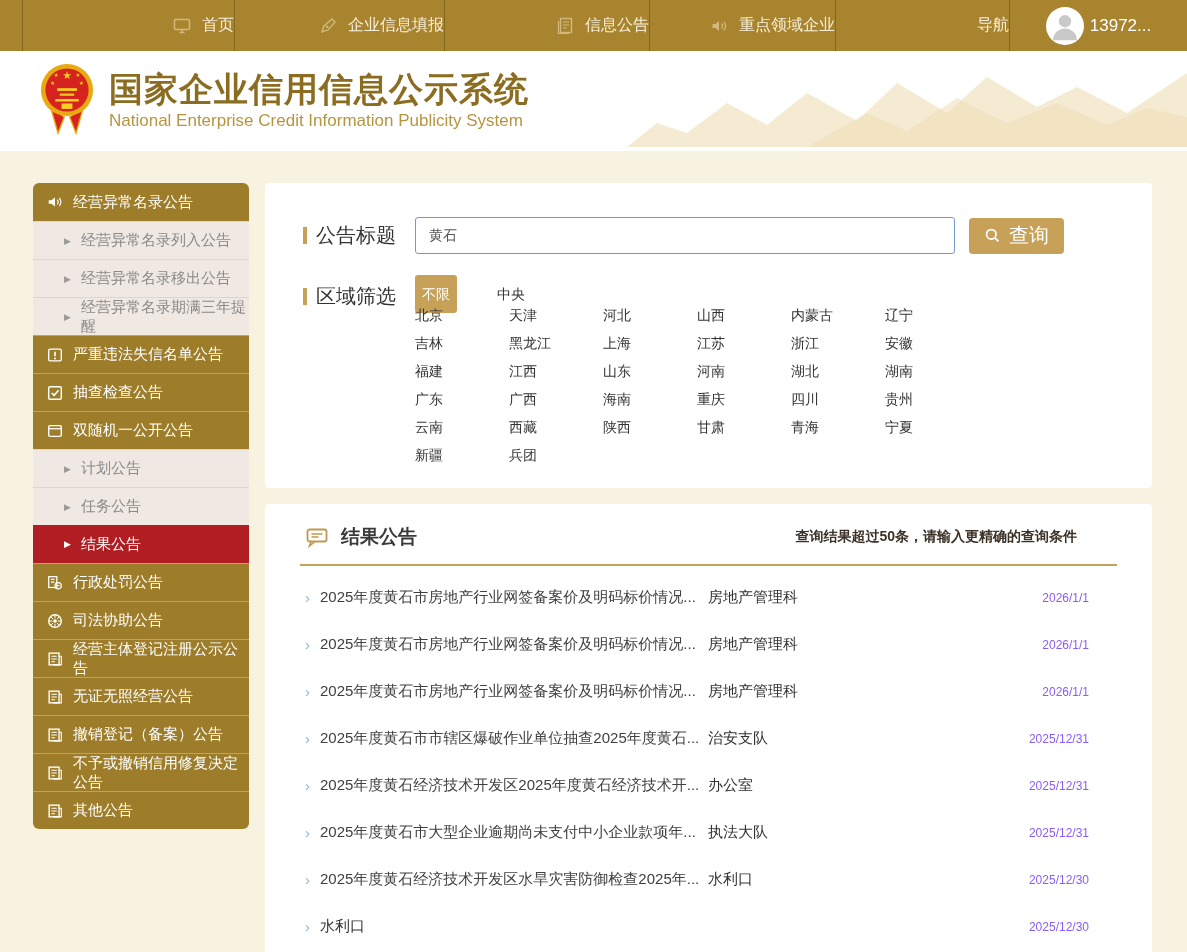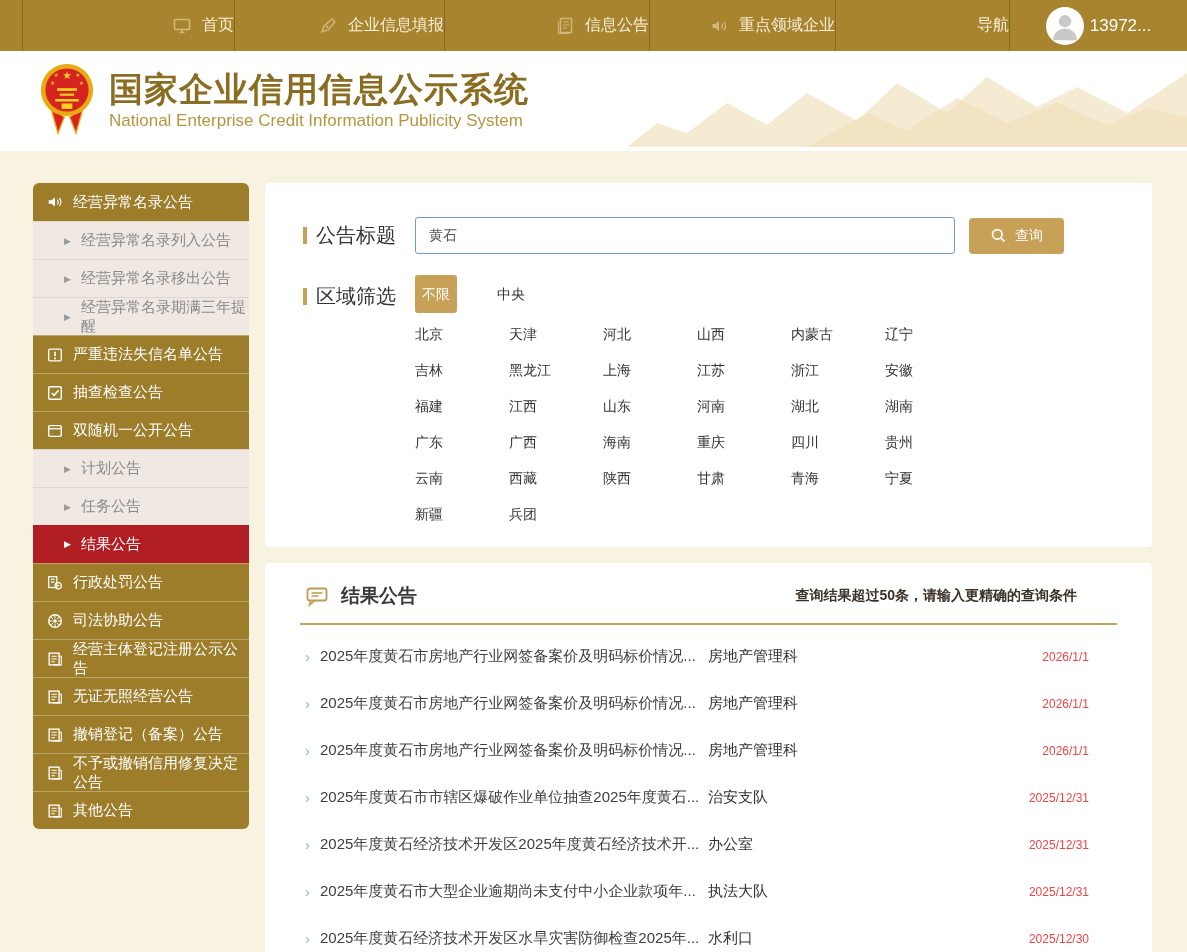--- a/index.html
+++ b/index.html
@@ -44,43 +44,43 @@
   .sb-ico svg { width:18px; height:18px; display:block; }
   
   .main { flex:1; display:flex; flex-direction:column; gap:16px; }
   .panel { background:#fff; border-radius:4px; }
   .search-panel { padding:34px 35px 24px 38px; }
   .form-row { display:flex; align-items:center; }
   .flabel { display:flex; align-items:center; gap:9px; width:112px; font-size:20px; color:#333; flex-shrink:0; }
   .gold-bar { width:4px; height:17px; background:#c8a158; }
   .search-input { width:540px; height:37px; border:1px solid #6f9bd1; border-radius:3px; padding:0 13px; font-size:14px; color:#555; outline:none; font-family:"Liberation Sans",sans-serif; }
   .search-btn { margin-left:14px; width:95px; height:36px; background:#c8a158; border:none; border-radius:4px; color:#fff;
-    font-size:14px; display:flex; align-items:center; justify-content:center; gap:8px; cursor:pointer; font-family:"Liberation Sans",sans-serif; }
+    font-size:20px; display:flex; align-items:center; justify-content:center; gap:8px; cursor:pointer; font-family:"Liberation Sans",sans-serif; }
   .search-btn svg { width:17px; height:17px; }
   .region-row { margin-top:29px; align-items:flex-start; }
   .chips { display:flex; align-items:center; height:22px; }
   .chip { font-size:14px; color:#333; cursor:pointer; line-height:22px; }
   .chip.selected { background:#c8a158; color:#fff; padding:8px 7px; border-radius:3px; }
   .chip + .chip { margin-left:40px; }
-  .region-grid { display:grid; grid-template-columns:repeat(6,94px); row-gap:18px; margin-top:20px; }
+  .region-grid { display:grid; grid-template-columns:repeat(6,94px); row-gap:10px; margin-top:1px; }
   .region { font-size:14px; color:#333; cursor:pointer; line-height:18px; }
   
   .results-panel { padding:20px 35px; min-height:440px; }
   .results-head { display:flex; align-items:center; }
   .results-title { display:flex; align-items:center; gap:13px; font-size:19px; font-weight:bold; color:#3a3a3a; margin-left:6px; }
   .results-title .cico { color:#bf9a50; display:flex; }
   .results-title .cico svg { width:22px; height:21px; display:block; }
   .results-note { margin-left:auto; margin-right:40px; font-size:14px; font-weight:bold; color:#3b3126; }
   .gold-line { height:2px; background:#c8a158; margin-top:14px; }
   .result-rows { margin-top:8px; }
   .result-row { display:flex; align-items:center; height:47px; padding-left:5px; cursor:pointer; }
   .r-arrow { color:#8ab4d8; font-size:15px; width:15px; flex-shrink:0; }
   .r-title { width:388px; font-size:15px; color:#404040; white-space:nowrap; overflow:hidden; flex-shrink:0; }
   .r-dept { font-size:15px; color:#333; flex:1; }
-  .r-date { font-size:12px; color:#ef4444; margin-right:28px; }
+  .r-date { font-size:12px; color:#8b5cf6; margin-right:28px; }
 </style>
 </head>
 <body>
 
 <div class="topnav">
   <div class="nav-spacer"></div>
 
   <div class="nav-item w0">
     <span class="nico">
       <svg viewBox="0 0 20 20">

